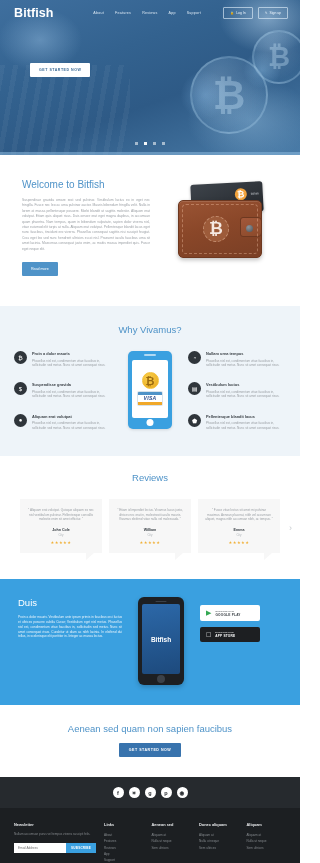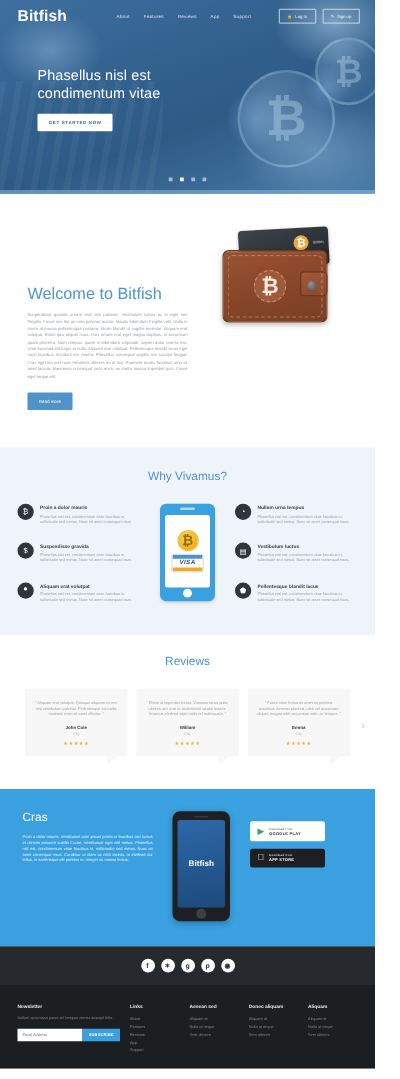--- a/index.html
+++ b/index.html
@@ -81,21 +81,21 @@
   .hero-dots span { width: 3px; height: 3px; background: rgba(255,255,255,.55); display: block; }
   .hero-dots span.on { background: rgba(255,255,255,.95); }
   .hero-bottom-line { position:absolute; left:0; right:0; bottom:0; height:3px; background: rgba(140,185,222,.55); }
 
   
   .welcome {
     background: #fff; padding: 24px 20px 30px 22px;
     display: flex; align-items: flex-start; gap: 10px;
   }
   .welcome-left { width: 128px; }
-  .welcome-title { color: #4f93c8; font-size: 13px; font-weight: 400; margin-bottom: 8px; margin-top: 48px; }
+  .welcome-title { color: #4f93c8; font-size: 10px; font-weight: 400; margin-bottom: 8px; }
   .lorem {
     color: #9a9fa4; font-size: 3.35px; line-height: 5.4px; text-align: justify;
   }
   .btn-blue {
     display: inline-block; margin-top: 10px;
     background: #4f93c8; color: #fff;
     font-size: 3.6px; padding: 5px 9px; border: 0; border-radius: 1px;
   }
   .welcome-right { flex: 1; display: flex; justify-content: center; padding-top: 4px; }
 
@@ -284,21 +284,20 @@
           </div>
           <div class="nav-btn">
             <span class="gi">✎</span>
             <span>Sign up</span>
           </div>
         </div>
       </div>
     </div>
 
     <div class="hero-body">
-      <div class="hero-title">Phasellus nisl est condimentum vitae</div>
       <button class="hero-btn">GET STARTED NOW</button>
     </div>
 
     <div class="hero-dots">
       <span></span>
       <span class="on"></span>
       <span></span>
       <span></span>
     </div>
     <div class="hero-bottom-line"></div>
@@ -419,21 +418,21 @@
         <div class="review-role">City</div>
         <div class="stars">★★★★★</div>
       </div>
 
     </div>
     <div class="review-arrow">›</div>
   </div>
 
   <div class="apps">
     <div class="apps-left">
-      <div class="apps-title">Cras</div>
+      <div class="apps-title">Duis</div>
       <div class="apps-text">Proin a dolor mauris. Vestibulum ante ipsum primis in faucibus orci luctus et ultrices posuere cubilia Curae; Vestibulum eget nisl metus. Phasellus nisl est, condimentum vitae faucibus in, sollicitudin sed metus. Nunc sit amet consequat risus. Curabitur ut diam ac nibh lacinia. In eleifend dui tellus, in scelerisque elit porttitor in. Integer ac massa lectus.</div>
     </div>
     <div class="apps-mid">
       <div class="bigphone">
         <div class="sp"></div>
         <div class="scr">Bitfish</div>
         <div class="hm"></div>
       </div>
     </div>
     <div class="apps-right">
@@ -447,20 +446,24 @@
       <div class="store-badge badge-dark">
         <span style="color:#fff;font-size:7px;"></span>
         <span>
           <span class="badge-txt-top" style="display:block;">Download from</span>
           <span class="badge-txt-bot" style="display:block;">APP STORE</span>
         </span>
       </div>
     </div>
   </div>
 
+  <div class="cta">
+    <div class="cta-title">Aenean sed quam non sapien faucibus</div>
+    <button class="cta-btn">GET STARTED NOW</button>
+  </div>
 
   <div class="social-bar">
     <div class="social">f</div>
     <div class="social">✶</div>
     <div class="social">g</div>
     <div class="social">p</div>
     <div class="social">◉</div>
   </div>
 
   <div class="footer">

